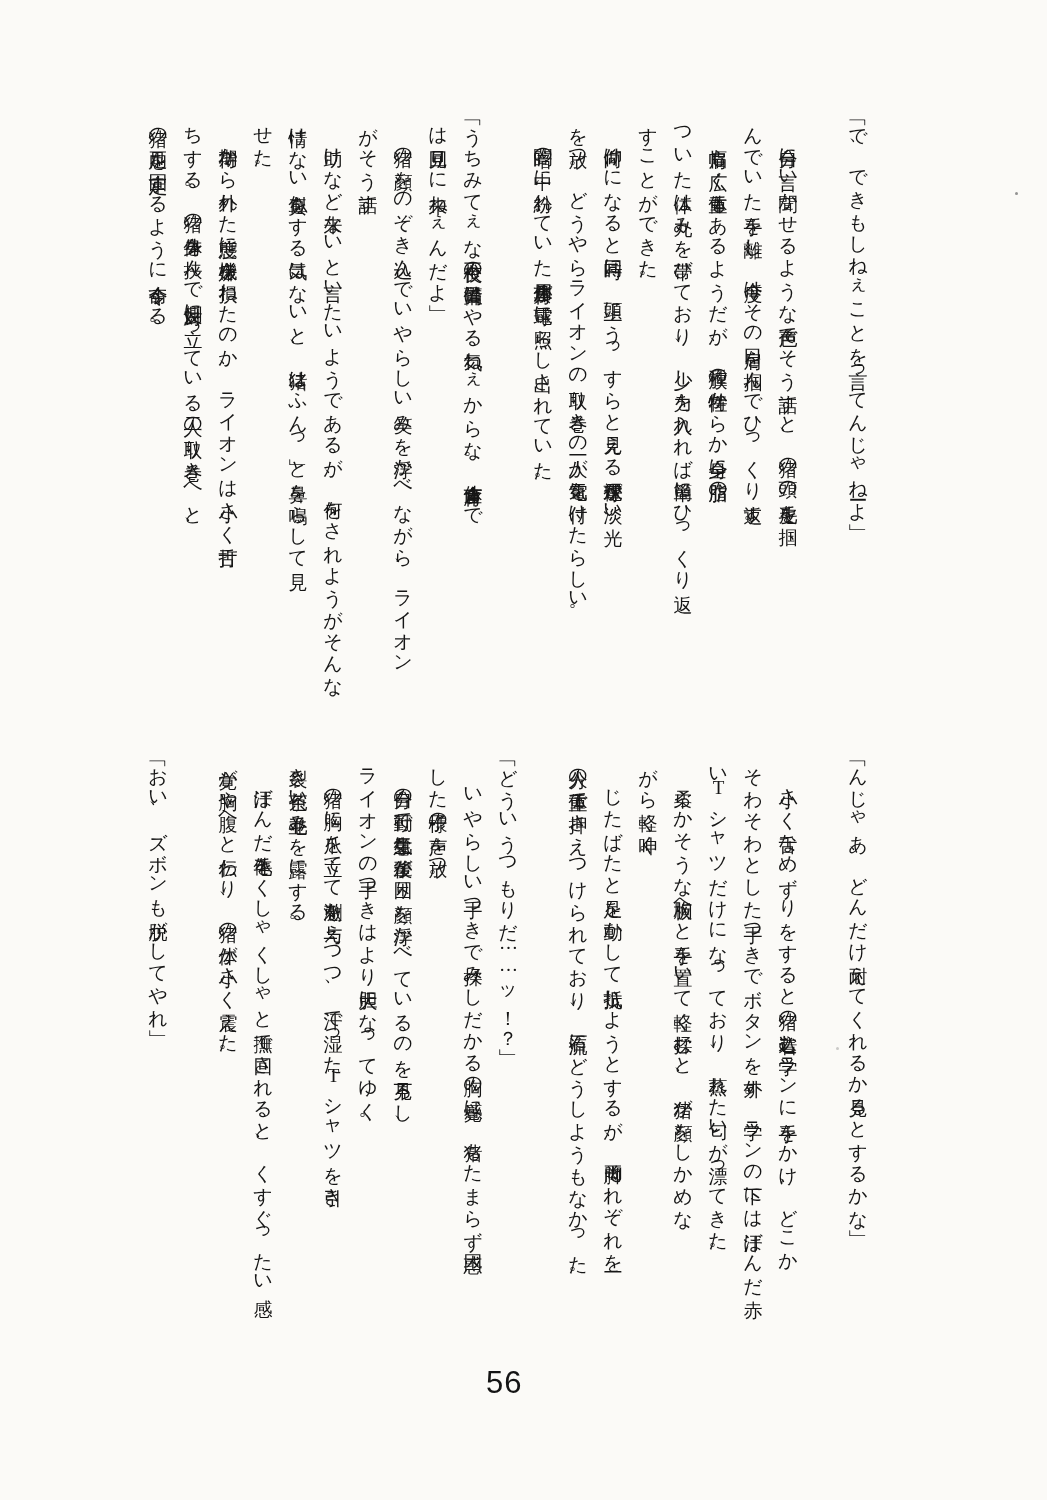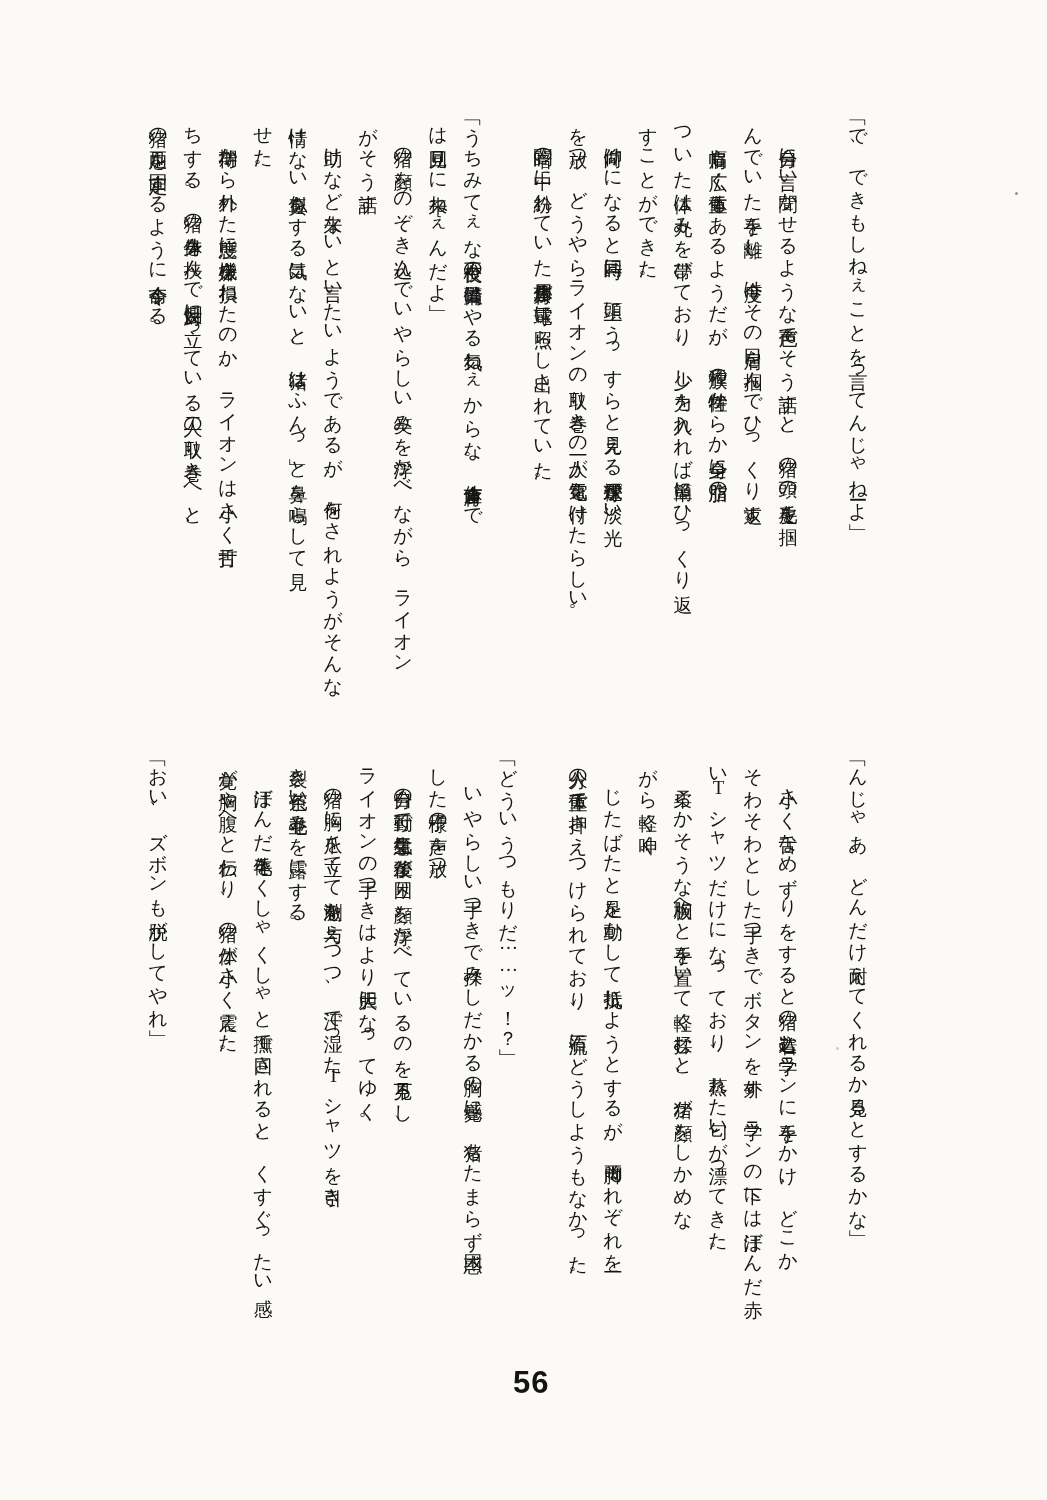--- a/index.html
+++ b/index.html
@@ -35,27 +35,26 @@
   #block-bottom { top: 755px; }
   .text-block p {
     margin: 0;
     padding: 0;
   }
   .text-block p.indent {
     text-indent: 20px;
   }
   .page-number {
     position: absolute;
-    left: 513px;
+    left: 486px;
     top: 1365px;
     font-family: "Liberation Sans", "DejaVu Sans", sans-serif;
     font-size: 31px;
     letter-spacing: 1px;
     color: #141414;
-    font-weight: bold;
   }
   .speck {
     position: absolute;
     border-radius: 50%;
     background: #6f6f6f;
   }
   #speck-1 { left: 1015px; top: 192px;  width: 3px; height: 3px; opacity: 0.75; }
   #speck-2 { left: 836px;  top: 1047px; width: 3px; height: 3px; opacity: 0.35; }
 </style>
 </head>

